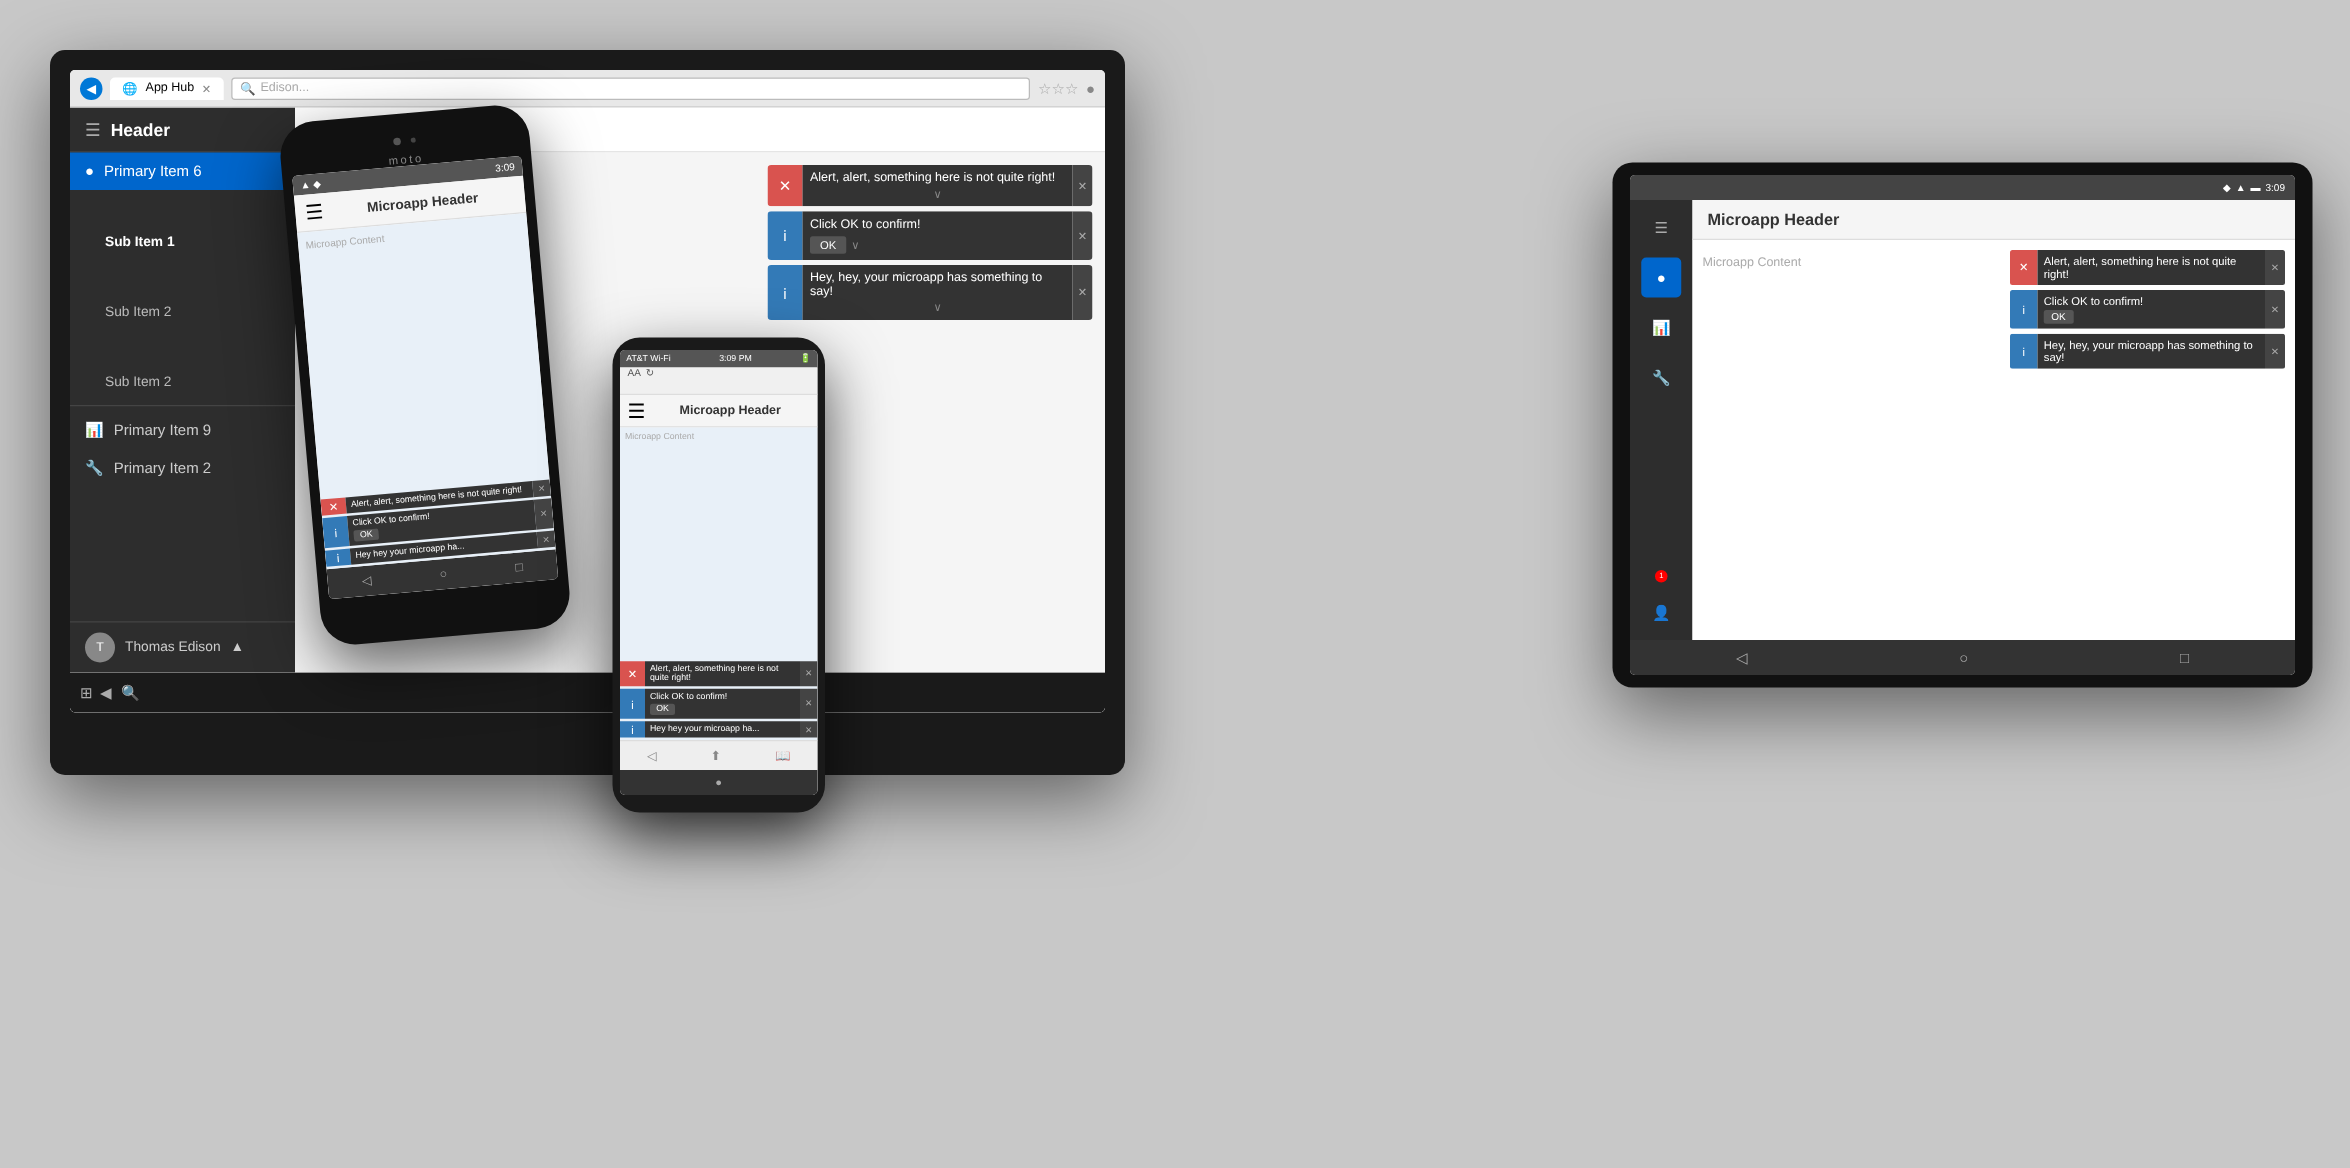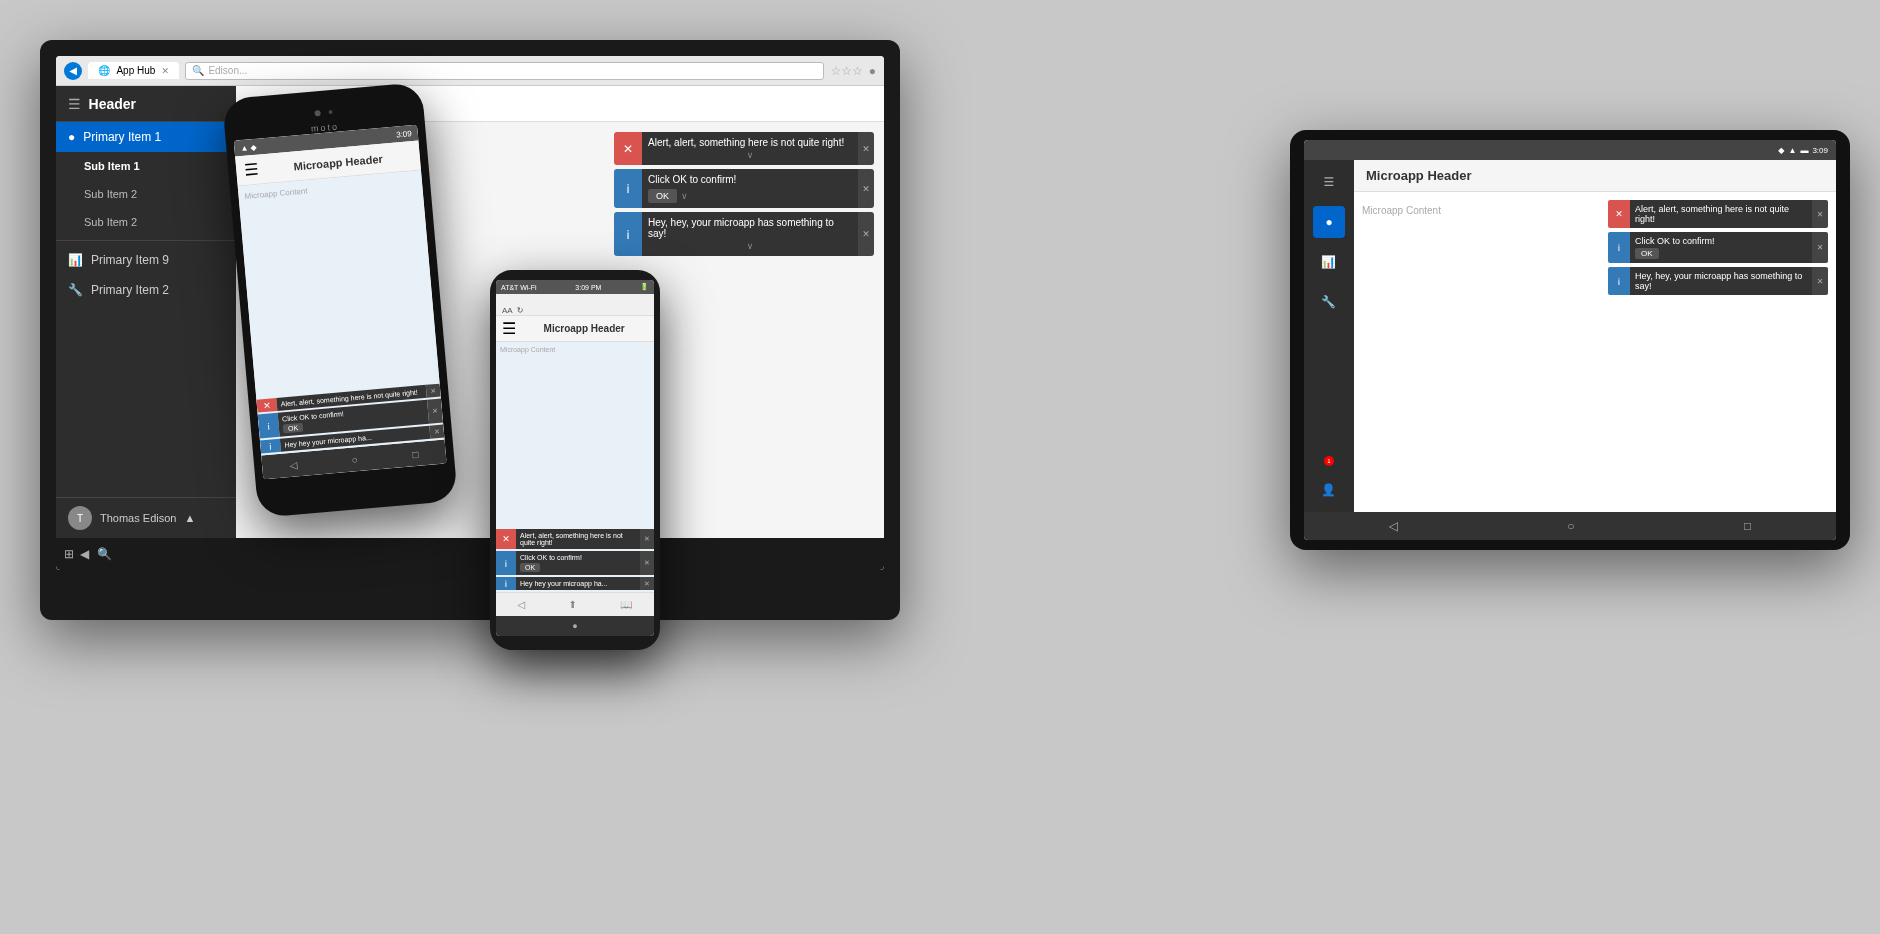--- a/index.html
+++ b/index.html
@@ -106,20 +106,21 @@
       gap: 8px;
     }
     .sidebar-item.active {
       background: #0066cc;
       color: #fff;
     }
     .sidebar-item.sub {
       padding-left: 28px;
       font-size: 11px;
       color: #bbb;
+      margin-top: 28px;
     }
     .sidebar-item.sub.active-sub { color: #fff; font-weight: bold; }
     .sidebar-divider { height: 1px; background: #444; margin: 4px 0; }
     .sidebar-footer {
       margin-top: auto;
       padding: 8px 12px;
       border-top: 1px solid #444;
       display: flex;
       align-items: center;
       gap: 8px;
@@ -391,21 +392,21 @@
       align-items: center;
       justify-content: space-between;
       padding: 0 5px;
       font-size: 7px;
       color: #fff;
     }
     .iphone-toolbar {
       height: 22px;
       background: #f0f0f0;
       display: flex;
-      align-items: flex-end;
+      align-items: flex-start;
       padding: 0 6px;
       gap: 4px;
       border-bottom: 1px solid #ddd;
       font-size: 8px;
       color: #555;
     }
     .iphone-app-header {
       height: 26px;
       background: #f5f5f5;
       display: flex;
@@ -625,21 +626,21 @@
 
     <div class="laptop-app">
 
       <div class="sidebar">
         <div class="sidebar-header">
           <span class="hamburger">☰</span>
           <span class="brand-name">Header</span>
         </div>
         <div class="sidebar-item active">
           <span>●</span>
-          <span>Primary Item 1</span>
+          <span>Primary Item 6</span>
         </div>
         <div class="sidebar-item sub active-sub">
           <span>Sub Item 1</span>
         </div>
         <div class="sidebar-item sub">
           <span>Sub Item 2</span>
         </div>
         <div class="sidebar-item sub">
           <span>Sub Item 2</span>
         </div>

